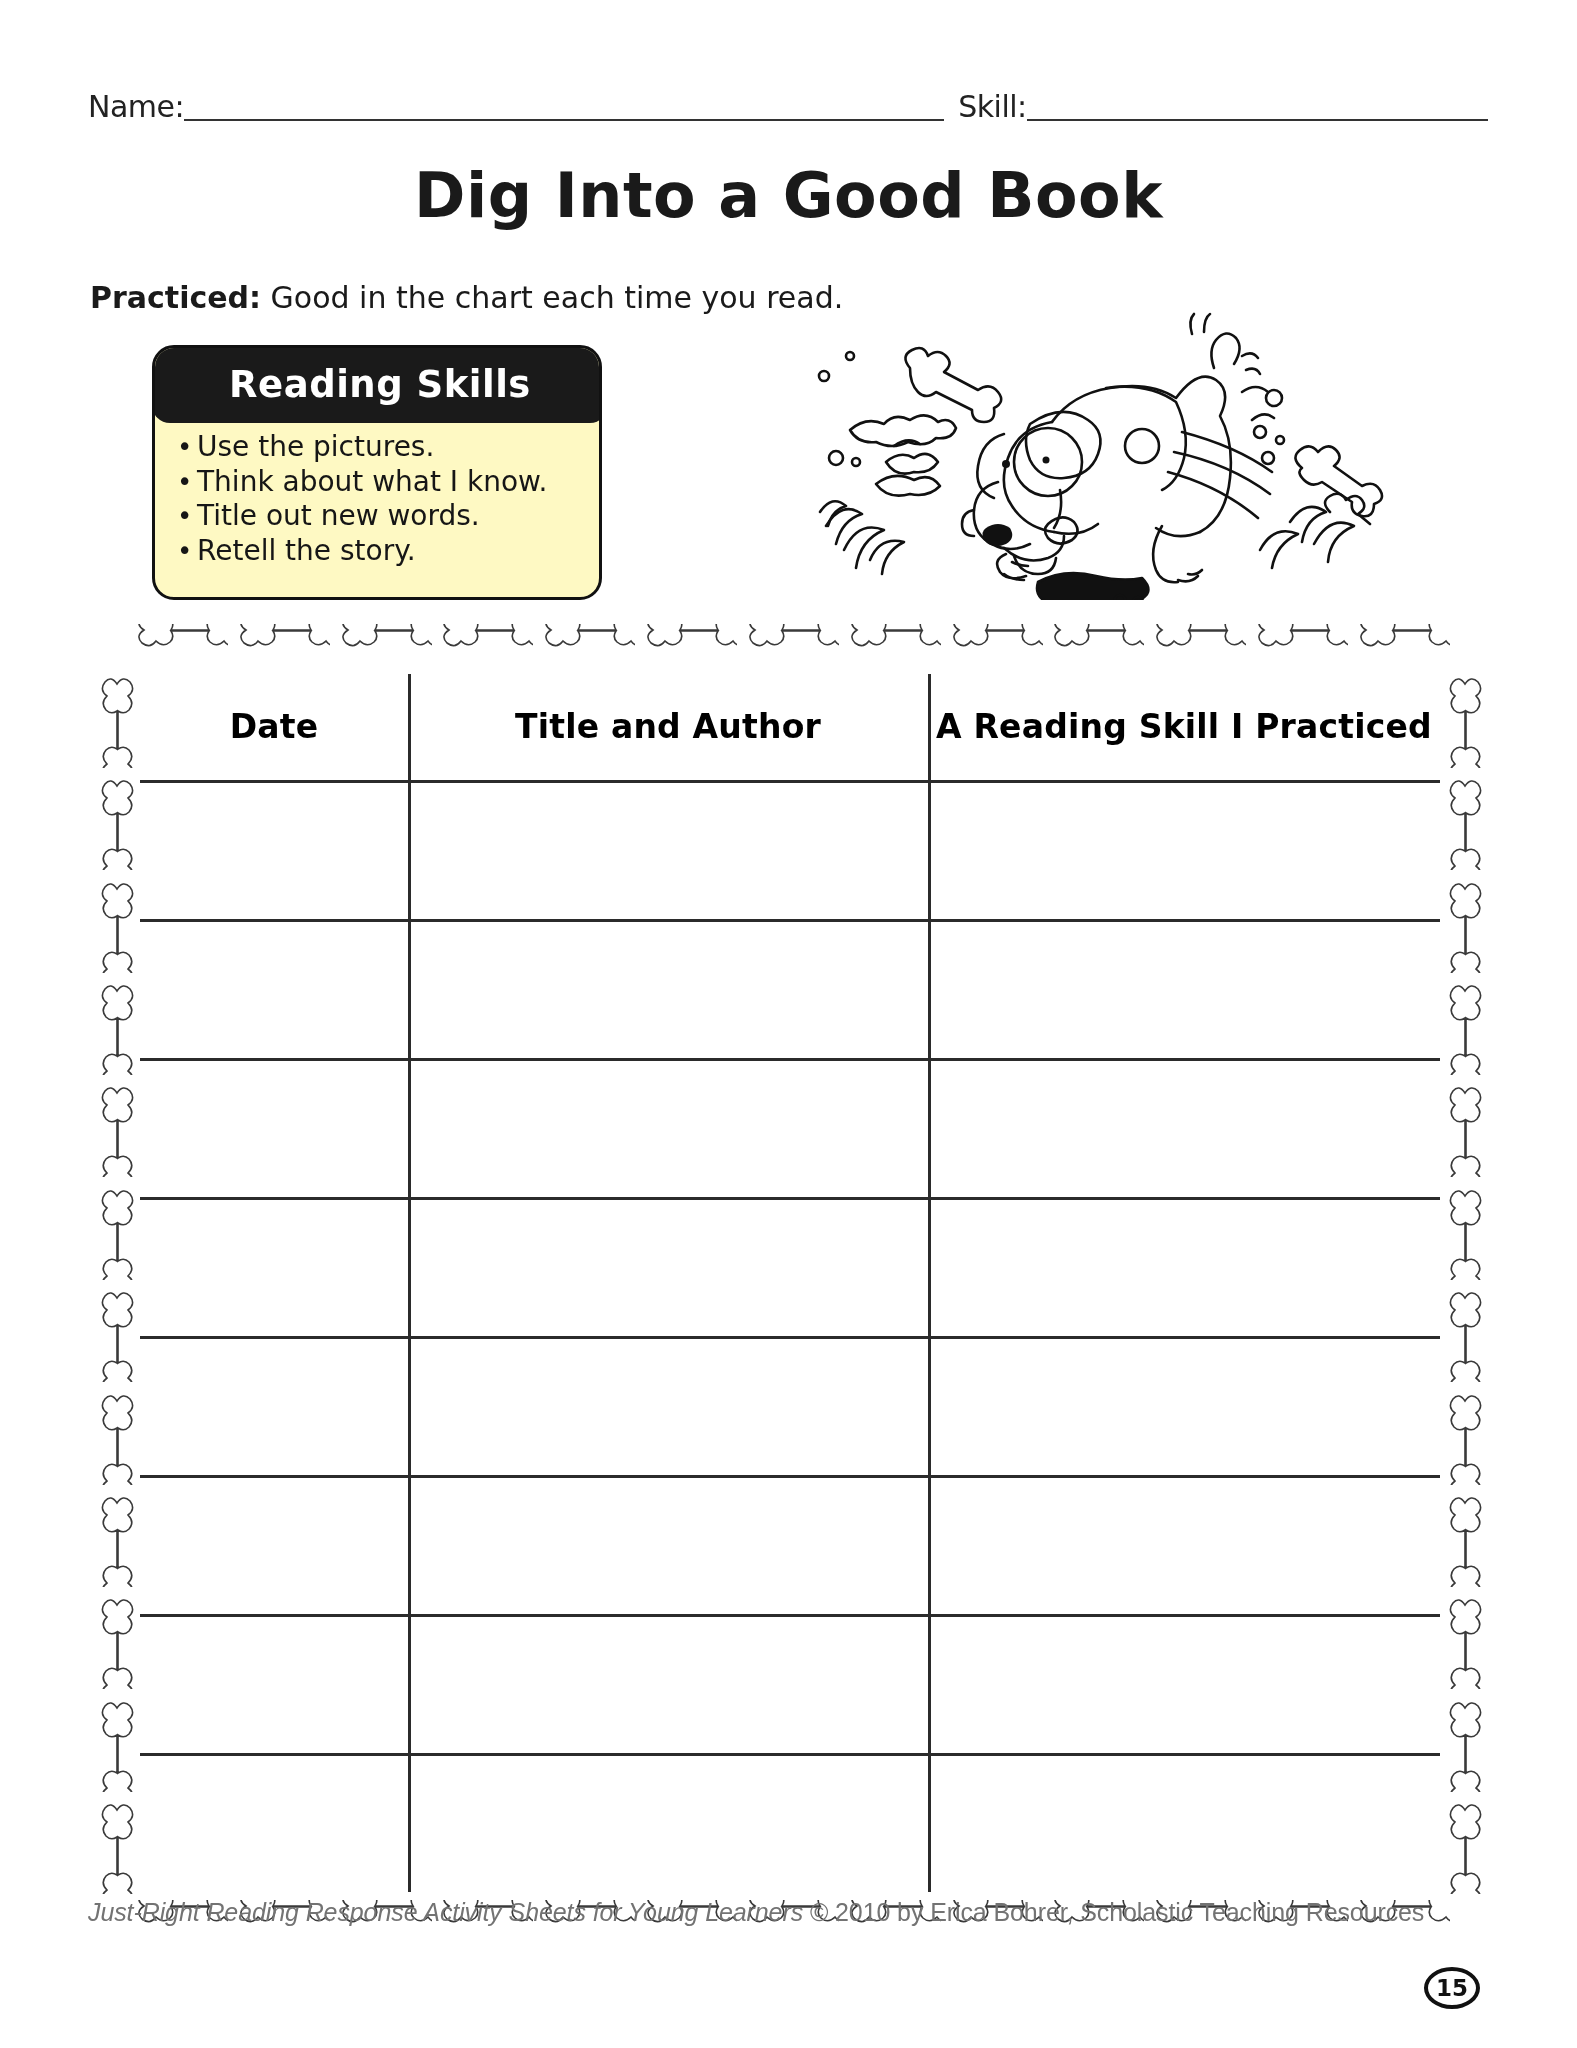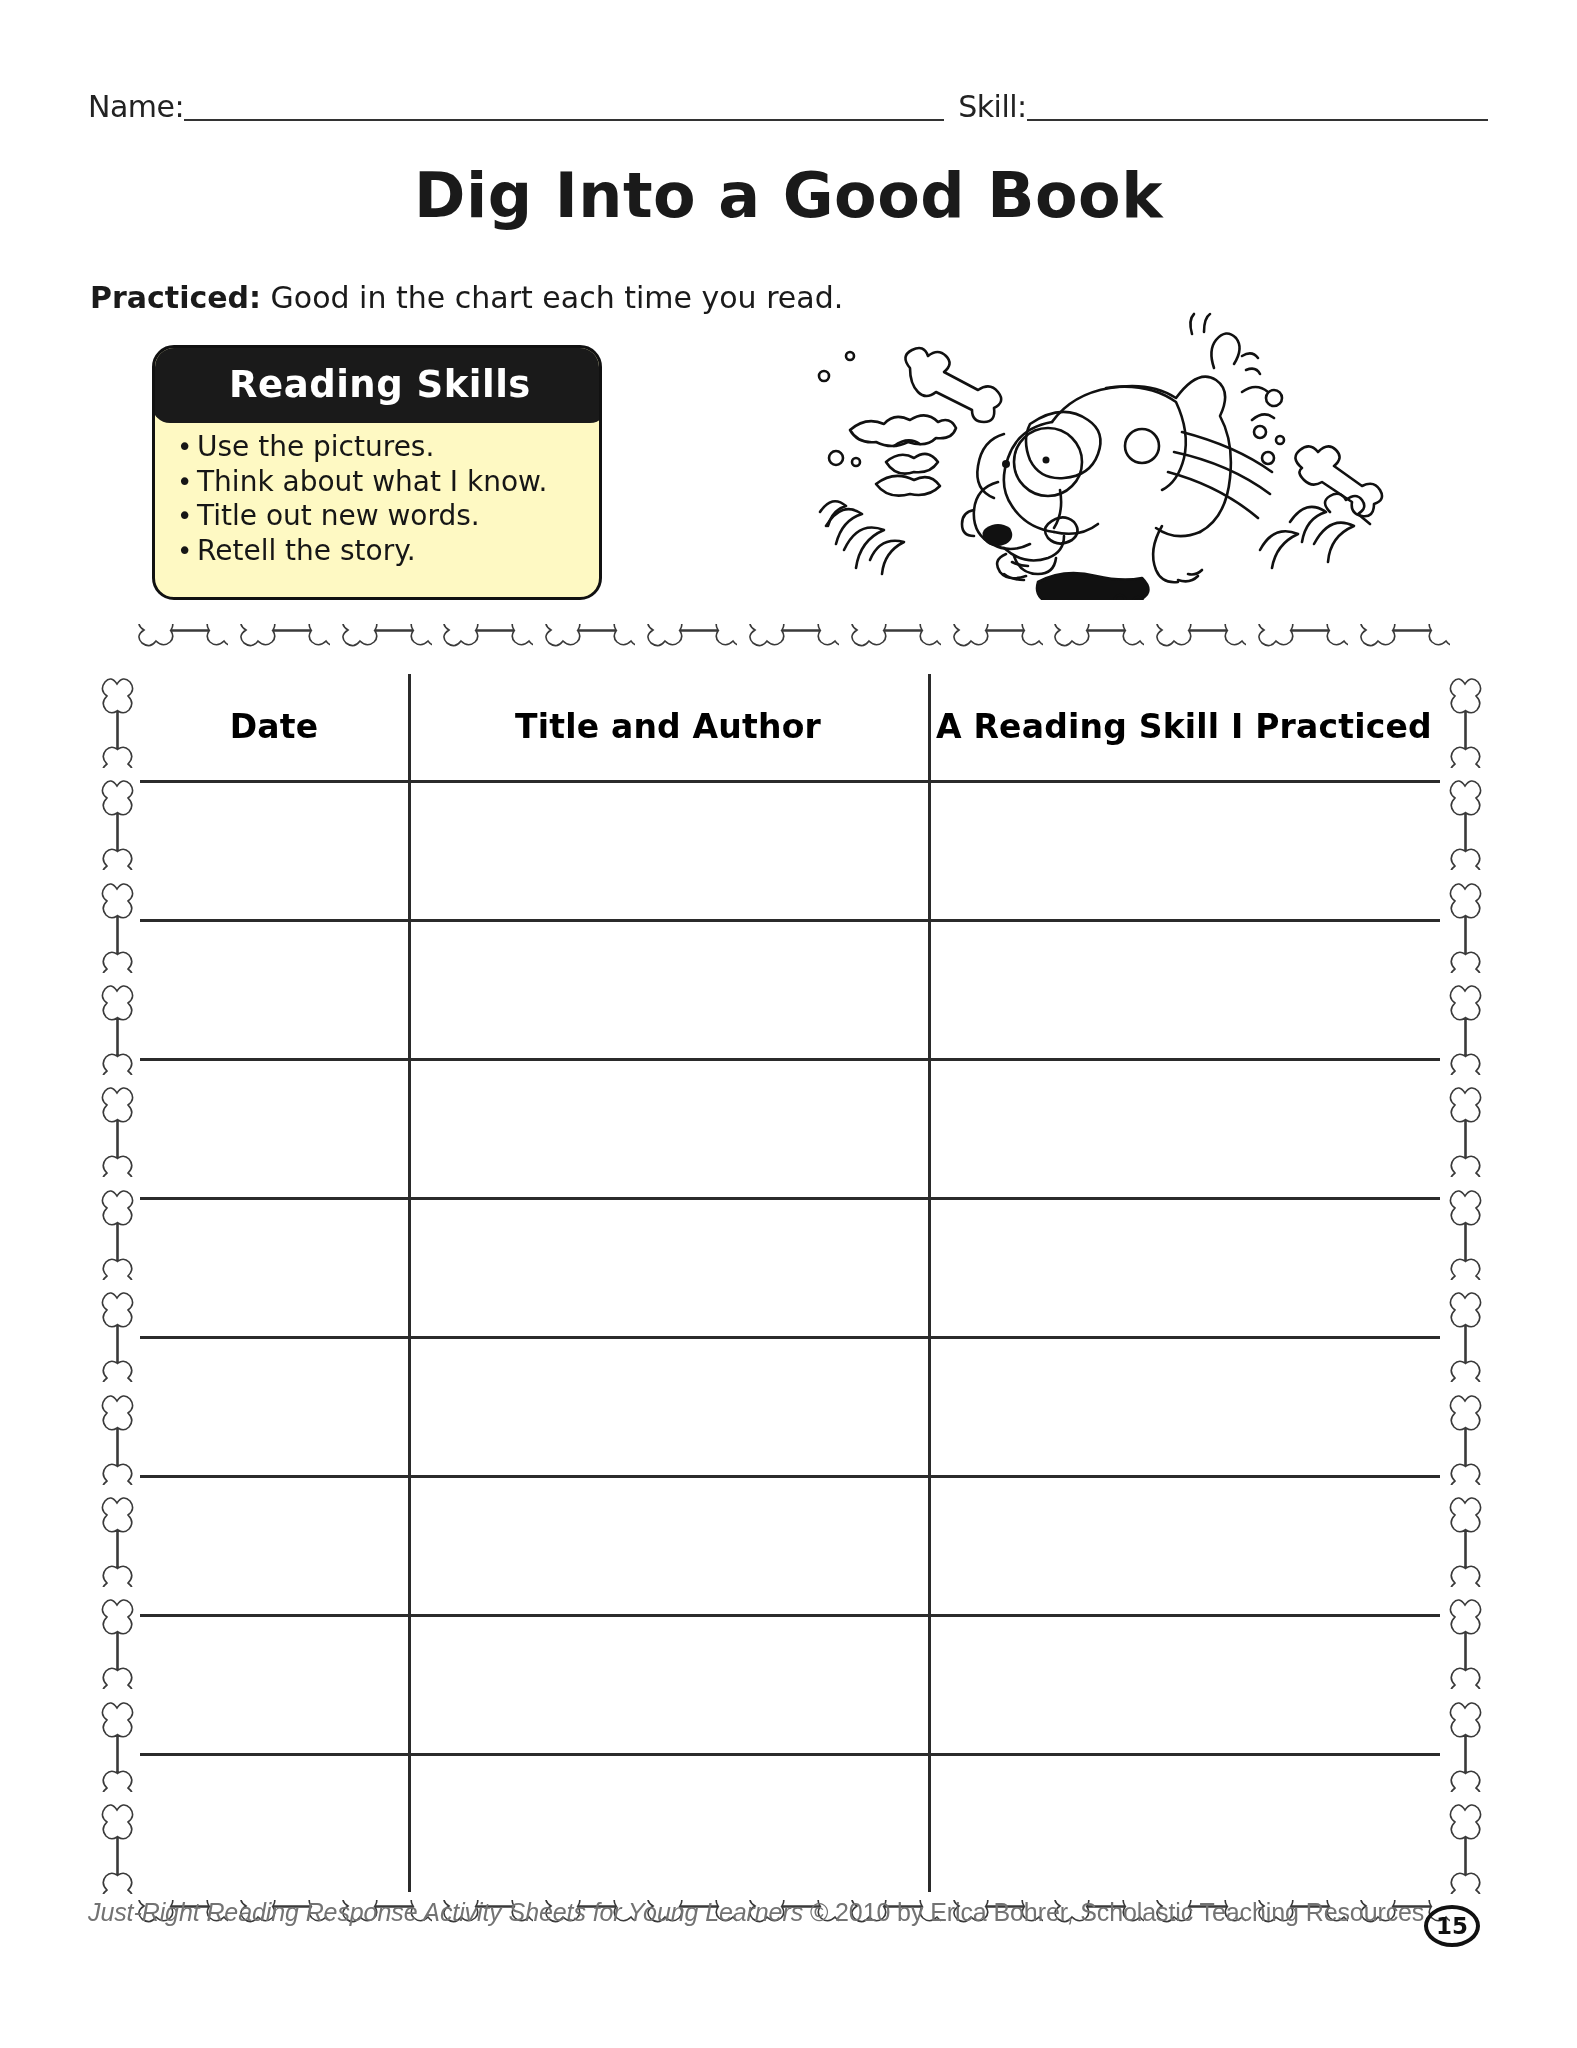--- a/index.html
+++ b/index.html
@@ -233,21 +233,21 @@
     font-size: 25px;
     font-style: italic;
     color: #737373;
     white-space: nowrap;
     letter-spacing: -0.1px;
   }
   .footer-credit .roman { font-style: normal; }
   .page-num {
     position: absolute;
     left: 1424px;
-    top: 1905px;
+    top: 1967px;
     width: 56px;
     height: 42px;
     border: 4px solid #111;
     border-radius: 50%;
     box-sizing: border-box;
     display: flex;
     align-items: center;
     justify-content: center;
     font-family: "DejaVu Sans", sans-serif;
     font-size: 23px;

